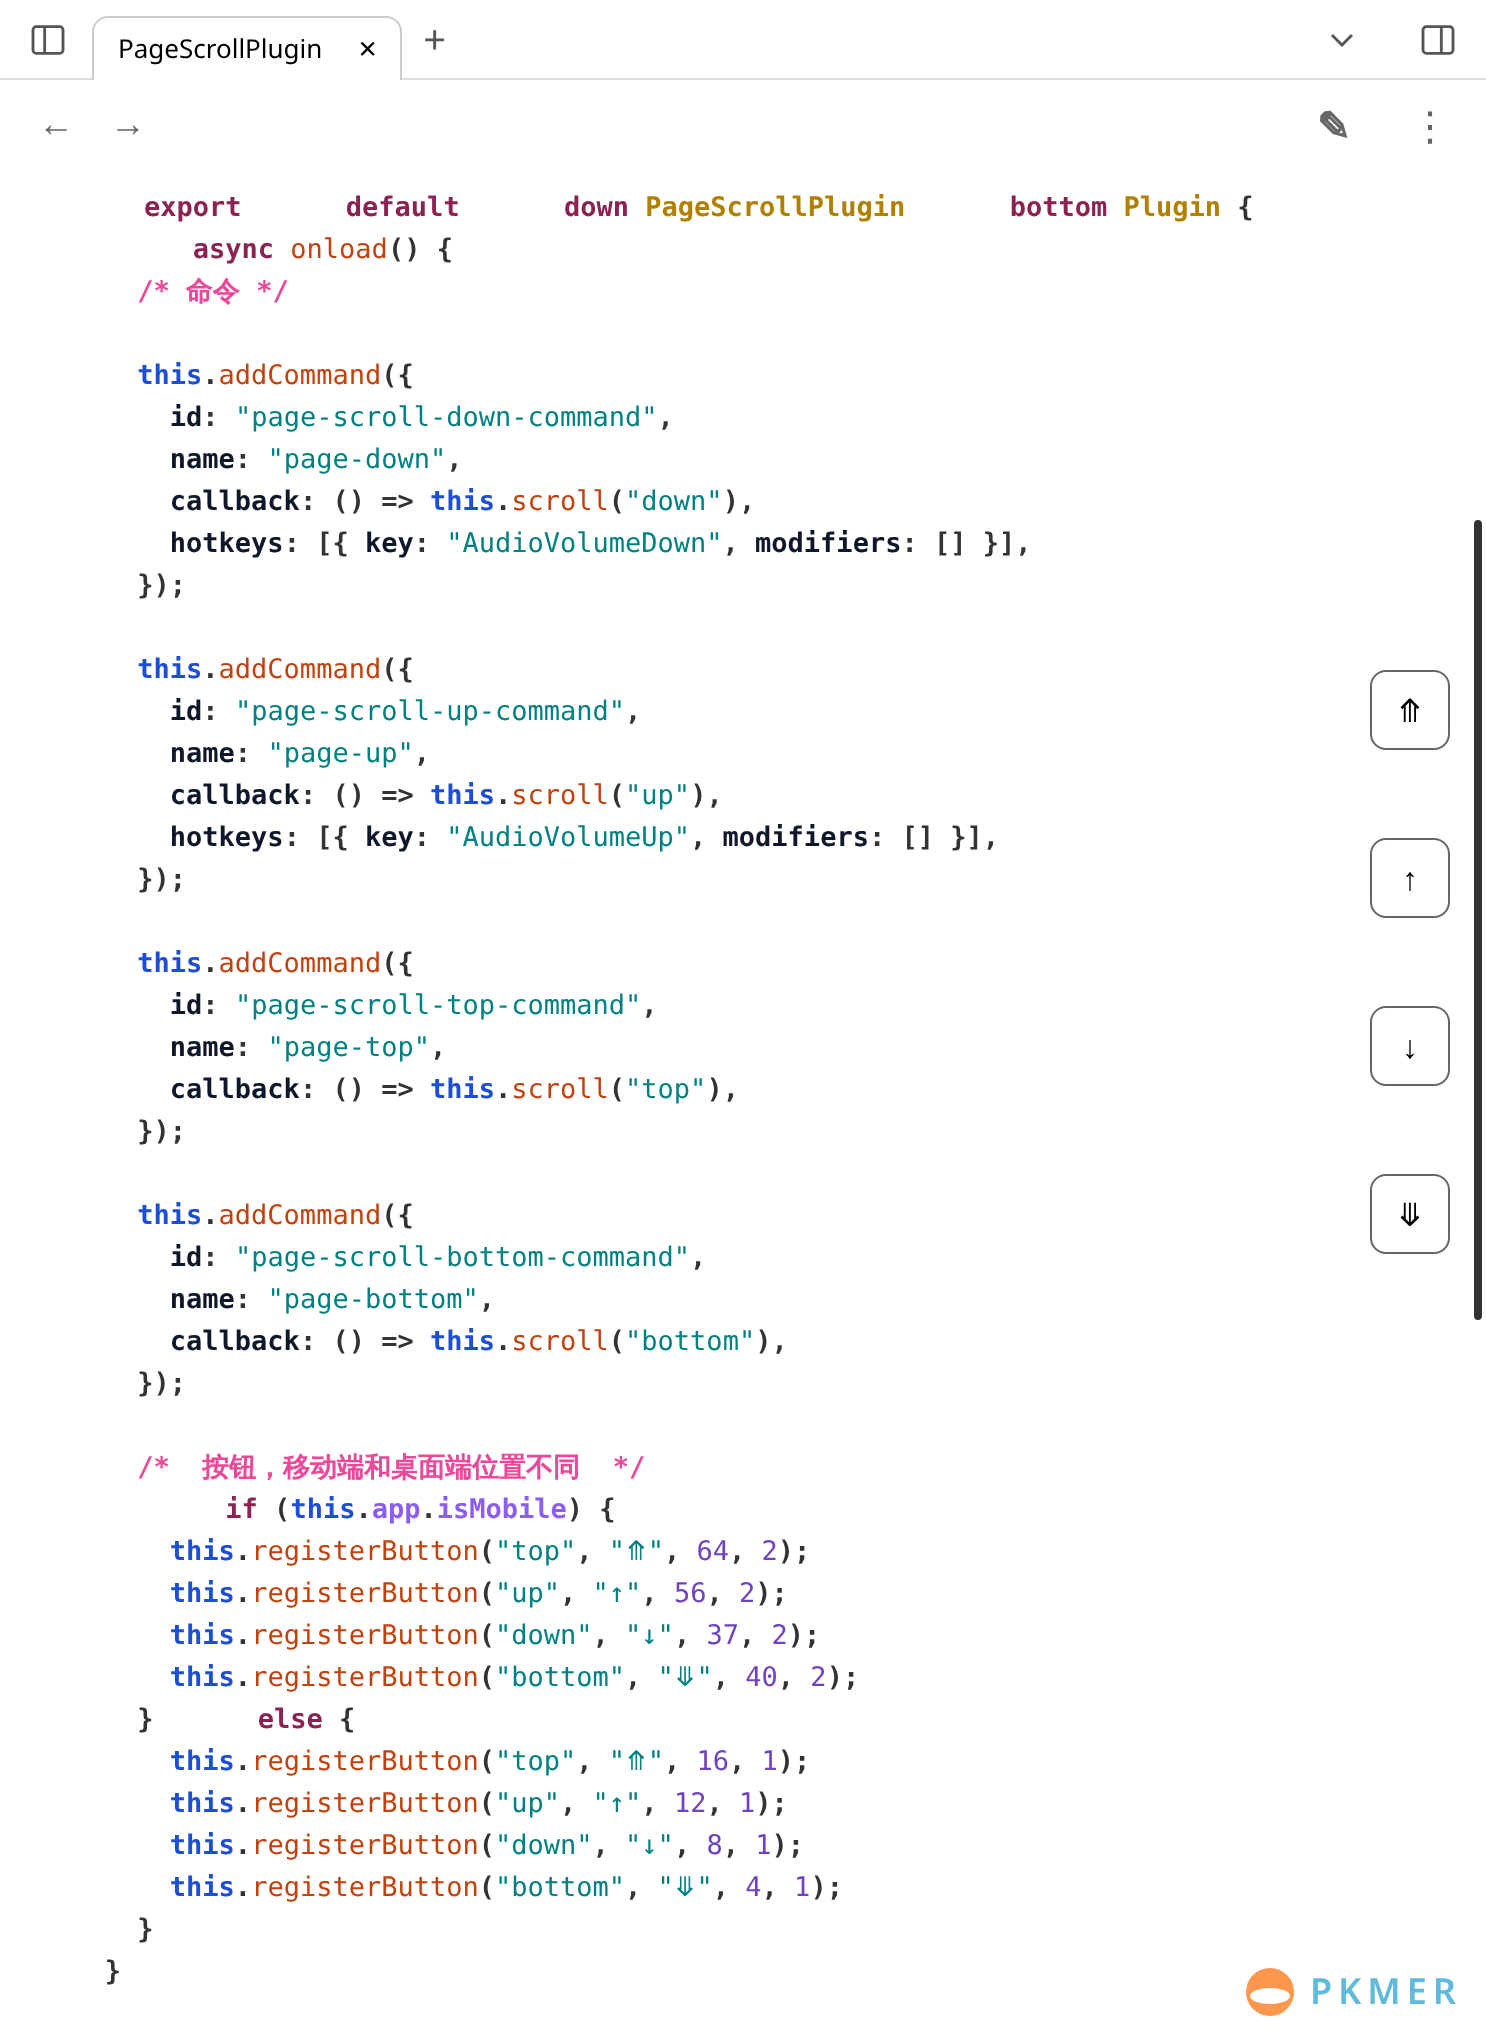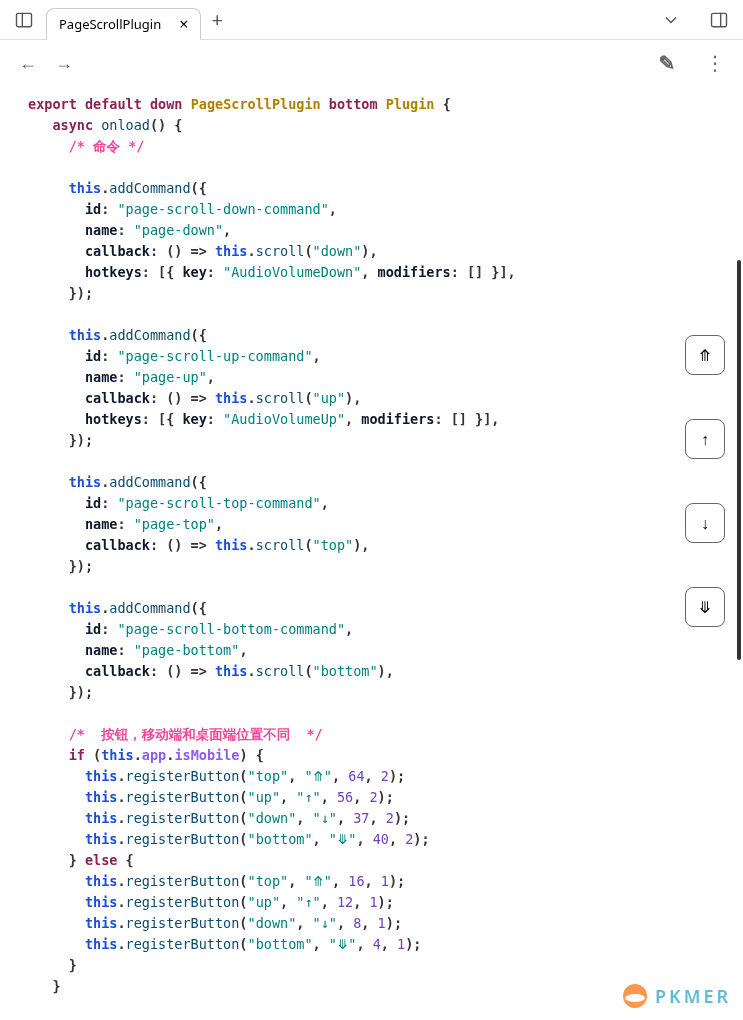--- a/index.html
+++ b/index.html
@@ -60,23 +60,23 @@
 
 
 .code-area {
   padding: 10px 28px;
   font-family: ui-monospace, Menlo, Consolas, monospace;
   font-size: 13.5px;
   line-height: 21px;
   white-space: pre;
   overflow: hidden;
 }
-.c-kw { color: #8b2252; font-weight: bold; }
+.c-kw { color: #8b2252; font-weight: bold; margin-left: 44px; }
 .c-cls { color: #b08000; font-weight: bold; }
-.c-fn { color: #0c4a6e; text-align: right; }
+.c-fn { color: #c2410c; text-align: right; }
 .c-this { color: #1d4ed8; font-weight: bold; }
 .c-prop { color: #0f172a; font-weight: bold; }
 .c-str { color: #008080; }
 .c-num { color: #6f42c1; }
 .c-cm { color: #ec4899; font-weight: bold; }
 .c-punc { color: #333; font-weight: bold; }
 .c-id { color: #8b5cf6; font-weight: bold; }
 
 
 .scroll-btns {

